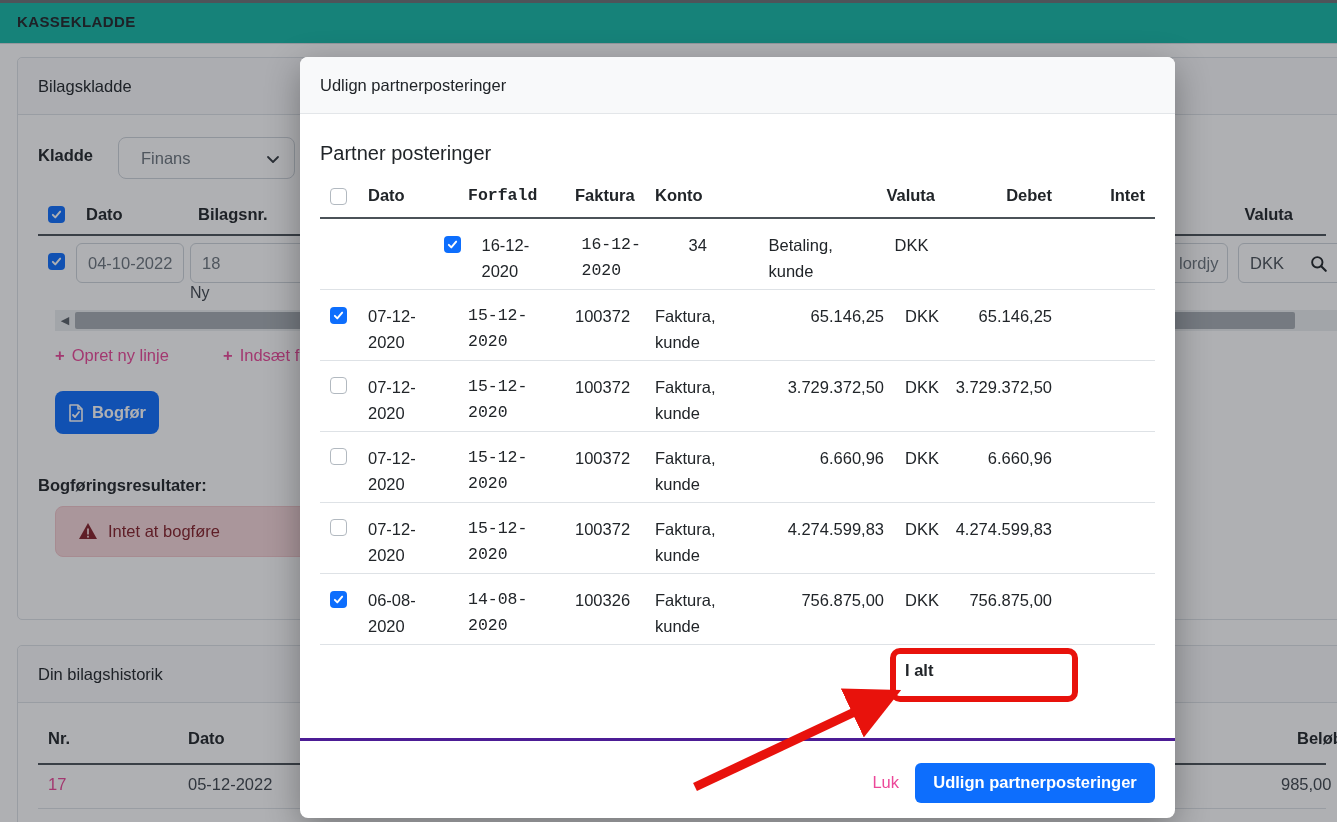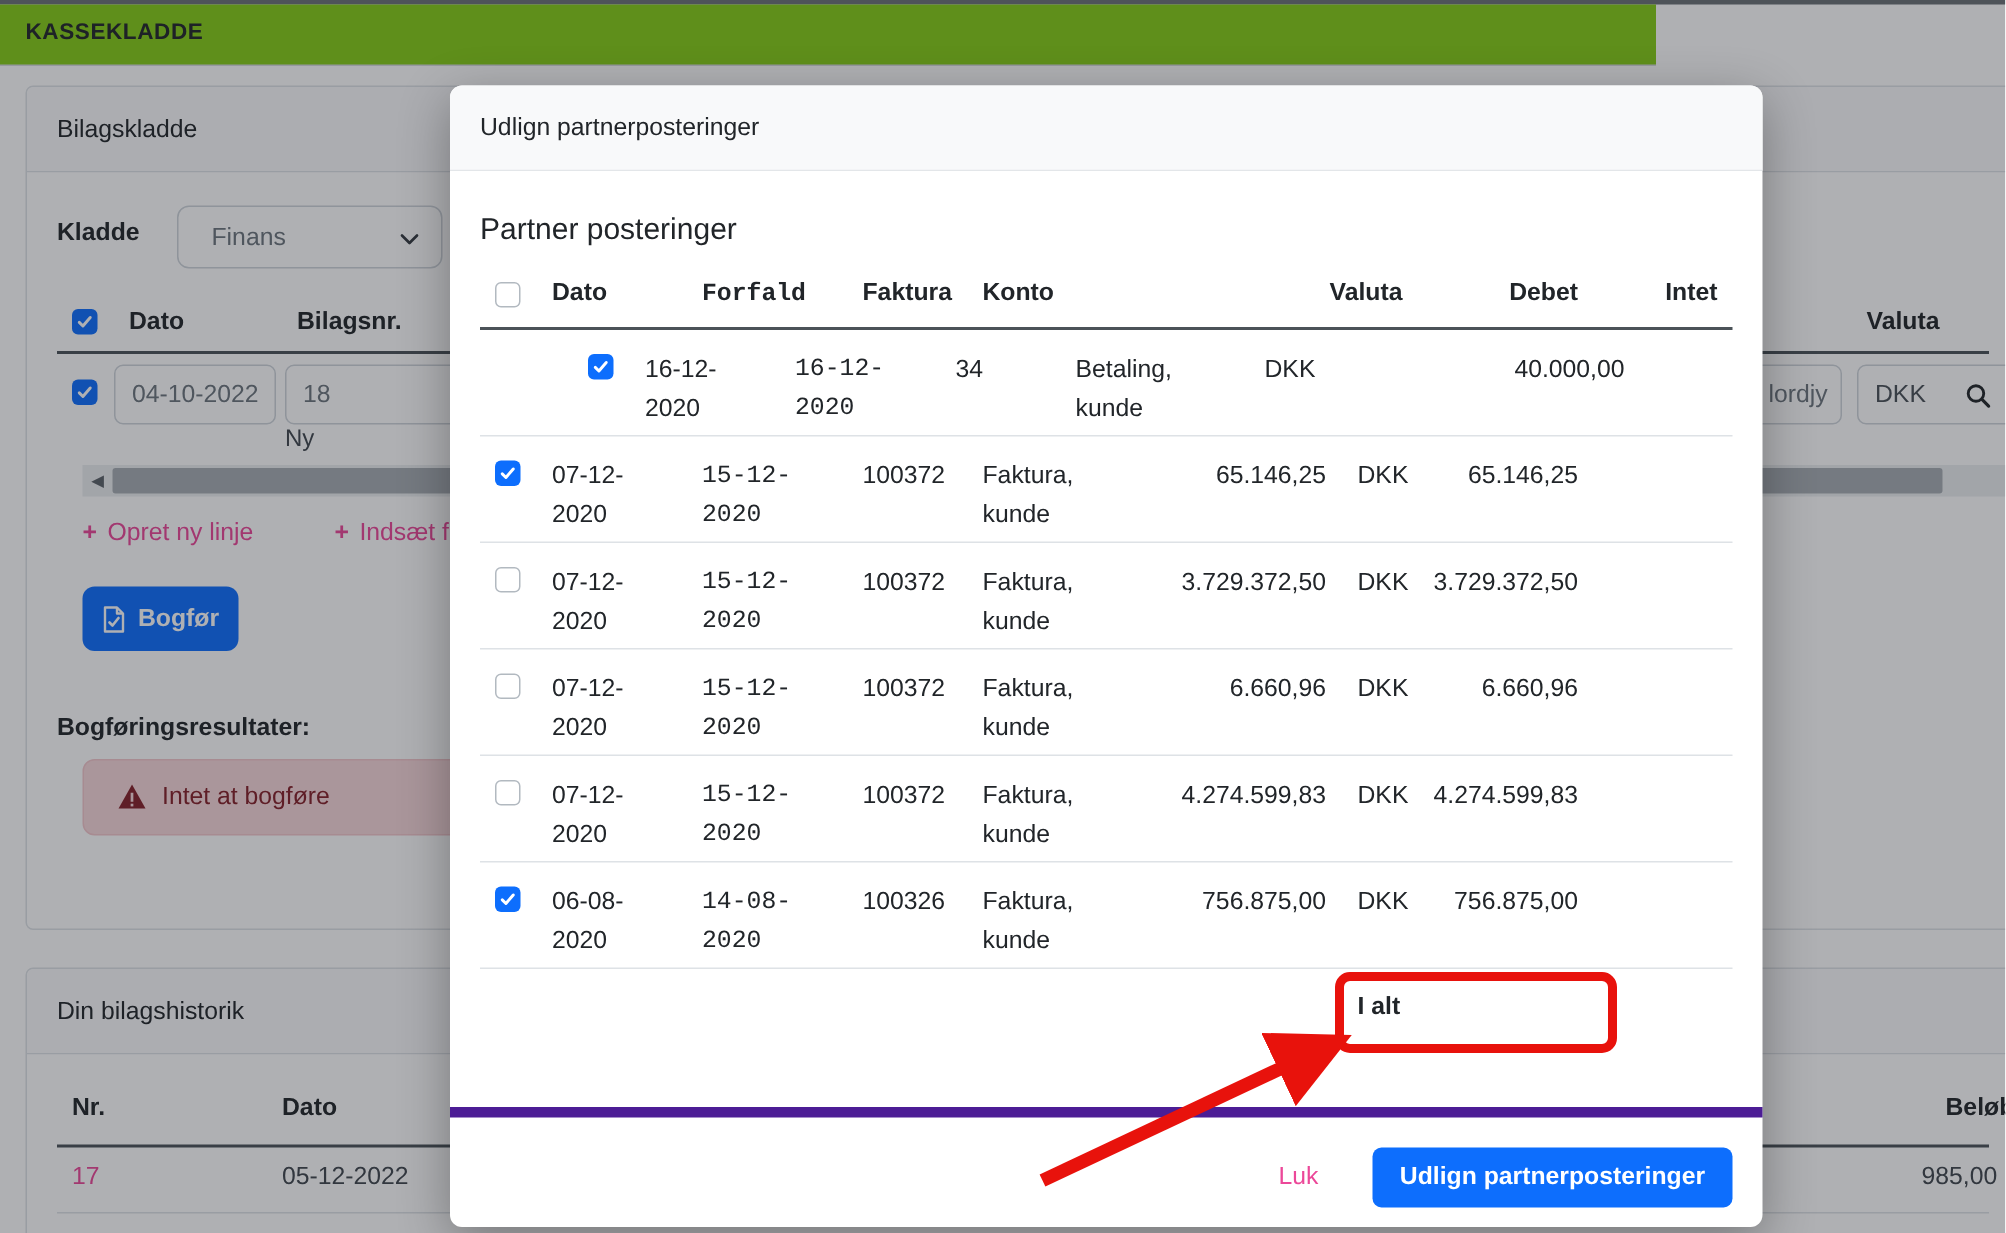--- a/index.html
+++ b/index.html
@@ -8,21 +8,21 @@
     font-family: "Liberation Sans", "DejaVu Sans", sans-serif;
     color:#212529;
     background:#fff;
     overflow:hidden;
   }
   .screen { position:relative; width:1337px; height:822px; overflow:hidden; background:#fff; }
 
   
   .page { position:absolute; inset:0; z-index:0; }
   .top-strip { position:absolute; left:0; top:0; width:1337px; height:3px; background:#6a7076; }
-  .topbar { position:absolute; left:0; top:3px; width:1104px; height:41px; background:#84cc16; border-bottom:1px solid #d8dbdf; }
+  .topbar { position:absolute; left:0; top:3px; width:1337px; height:41px; background:#14b8a6; border-bottom:1px solid #d8dbdf; }
   .topbar-title { position:absolute; left:17px; top:10px; font-size:15px; font-weight:bold; letter-spacing:.4px; }
 
   .panel { position:absolute; left:17px; width:1330px; background:#fff; border:1px solid #dee2e6; border-radius:5px; }
   .panel-header { height:57px; background:#fafbfc; border-bottom:1px solid #dee2e6; border-radius:5px 5px 0 0;
                   display:flex; align-items:center; padding-left:20px; font-size:16.5px; color:#212529; }
   #panel-bilagskladde { top:57px; height:563px; }
   #panel-historik { top:645px; height:200px; }
 
   .lbl-bold { font-weight:bold; font-size:16.5px; color:#212529; position:absolute; }
   .abs { position:absolute; }
@@ -81,22 +81,22 @@
   .c4 { width:80px;  padding-left:8px; }
   .c5 { width:113px; padding-left:8px; }
   .c6 { width:124px; text-align:right; }
   .c7 { width:56px;  padding-left:21px; }
   .c7h { width:56px; text-align:right; padding-right:5px; }
   .c8 { width:112px; text-align:right; }
   .c9 { width:103px; text-align:right; padding-right:10px; }
   .mdata .checkbox, .mhead .checkbox { margin-top:2px; }
   .mdata .checkbox { margin-top:3px; }
 
-  .modal-footer { position:absolute; left:0; bottom:0; width:100%; height:80px; border-top:7px solid #4c1d95;
-                  display:flex; align-items:center; justify-content:flex-end; padding:6px 20px 0 0; gap:36px; }
+  .modal-footer { position:absolute; left:0; bottom:0; width:100%; height:80px; border-top:3px solid #4c1d95;
+                  display:flex; align-items:center; justify-content:flex-end; padding:6px 20px 0 0; gap:16px; }
   #udlign-btn { width:240px; height:40px; border-radius:6px; }
 
   
   .anno-box { position:absolute; left:890px; top:648px; width:188px; height:54px; border:6px solid #e8120c;
               border-radius:10px; z-index:30; pointer-events:none; }
   .anno-arrow { position:absolute; left:670px; top:660px; z-index:30; pointer-events:none; }
   .grey-text { color:#3f464d; }
 </style>
 </head>
 <body>
@@ -223,21 +223,20 @@
                 <svg width="13" height="13" viewBox="0 0 16 16">
                   <path d="M3.5 8.5l3 3 6-7" stroke="#fff" stroke-width="2.4" fill="none" stroke-linecap="round" stroke-linejoin="round"></path>
                 </svg>
               </span></div>
             <div class="mc c2"><span>16-12-</span><br><span>2020</span></div>
             <div class="mc c3"><span>16-12-</span><br><span>2020</span></div>
             <div class="mc c4">34</div>
             <div class="mc c5"><span>Betaling,</span><br><span>kunde</span></div>
             <div class="mc c7">DKK</div>
             <div class="mc c8"></div>
-            <div class="mc c9">40.000,00</div>
           </div>
           <div class="mrow mdata">
             <div class="mc c1"><span class="checkbox checked">
                 <svg width="13" height="13" viewBox="0 0 16 16">
                   <path d="M3.5 8.5l3 3 6-7" stroke="#fff" stroke-width="2.4" fill="none" stroke-linecap="round" stroke-linejoin="round"></path>
                 </svg>
               </span></div>
             <div class="mc c2"><span>07-12-</span><br><span>2020</span></div>
             <div class="mc c3"><span>15-12-</span><br><span>2020</span></div>
             <div class="mc c4">100372</div>

